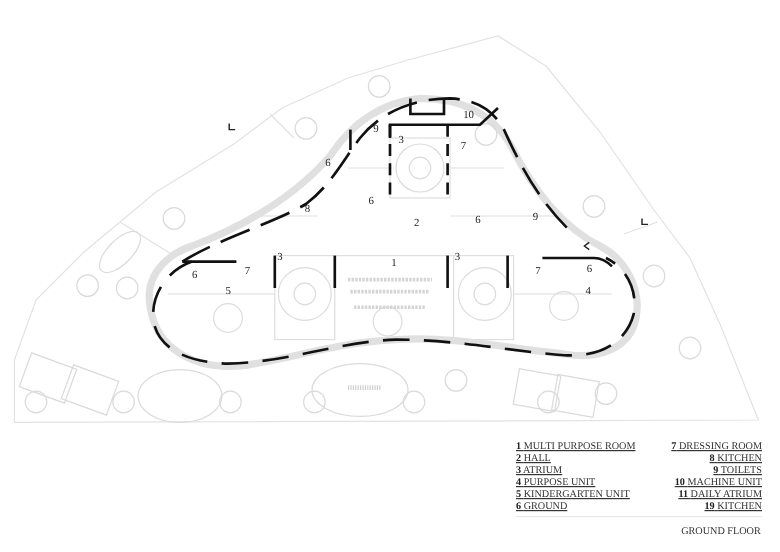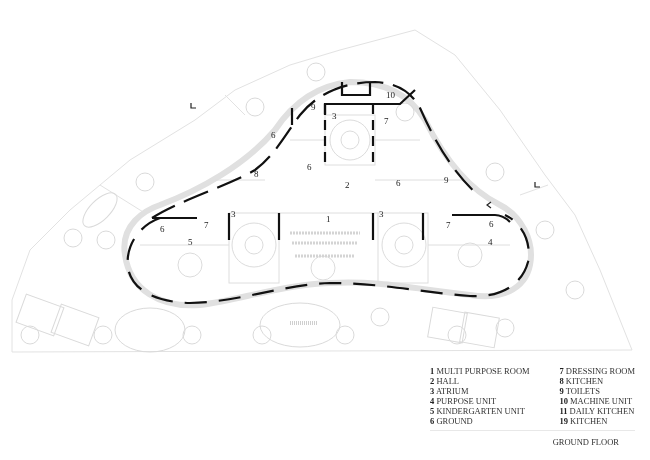--- a/index.html
+++ b/index.html
@@ -1,25 +1,25 @@
 <!DOCTYPE html>
 <html><head>
 <meta charset="utf-8">
 <style>
   html, body { margin:0; padding:0; background:#ffffff; }
   body { width:650px; height:460px; position:relative; overflow:hidden; font-family:"DejaVu Serif", "Liberation Serif", serif; }
   #plan { position:absolute; left:0; top:0; width:650px; height:360px; }
   .room-num { position:absolute; font-size:9px; color:#222; font-family:"Liberation Serif", serif; }
   #legend { position:absolute; left:430px; top:366px; width:205px; font-size:8.5px; color:#333; font-family:"Liberation Serif", serif; line-height:10px; }
-  #legend .col { position:absolute; top:0; }
+  #legend .col { position:absolute; top:0;text-decoration:underline; }
   #legend .col-left { left:0; }
-  #legend .col-right { right:0; text-align:left; }
+  #legend .col-right { right:0; text-align:right; }
   #legend .item b { font-weight:bold; color:#222; }
   #legend .rule { position:absolute; top:64px; left:0; width:205px; height:1px; background:#e8e8e8; }
-  #legend .floor { position:absolute; top:71px; right:16px; text-align:right; }
+  #legend .floor { position:absolute; top:71px; right:1px; text-align:right; }
 </style>
 </head>
 <body>
 
 <div id="plan">
   <svg width="650" height="360" viewBox="0 0 650 360">
 
     <g fill="none" stroke="#e2e2e2" stroke-width="1">
       <path d="M12 352 L12 300 L30 250 L70 210 L130 160 L195 120 L235 90 L290 65 L340 50 L415 30 L455 55 L500 110 L545 175 L575 215 L600 270 L632 350 Z"></path>
       <path d="M100 185 L180 235"></path>
@@ -147,18 +147,18 @@
     <div class="item"><b>3</b> <span>ATRIUM</span></div>
     <div class="item"><b>4</b> <span>PURPOSE UNIT</span></div>
     <div class="item"><b>5</b> <span>KINDERGARTEN UNIT</span></div>
     <div class="item"><b>6</b> <span>GROUND</span></div>
   </div>
   <div class="col col-right">
     <div class="item"><b>7</b> <span>DRESSING ROOM</span></div>
     <div class="item"><b>8</b> <span>KITCHEN</span></div>
     <div class="item"><b>9</b> <span>TOILETS</span></div>
     <div class="item"><b>10</b> <span>MACHINE UNIT</span></div>
-    <div class="item"><b>11</b> <span>DAILY KITCHEN</span></div>
+    <div class="item"><b>11</b> <span>DAILY ATRIUM</span></div>
     <div class="item"><b>19</b> <span>KITCHEN</span></div>
   </div>
   <div class="rule"></div>
   <div class="floor">GROUND FLOOR</div>
 </div>
 
 </body></html>

